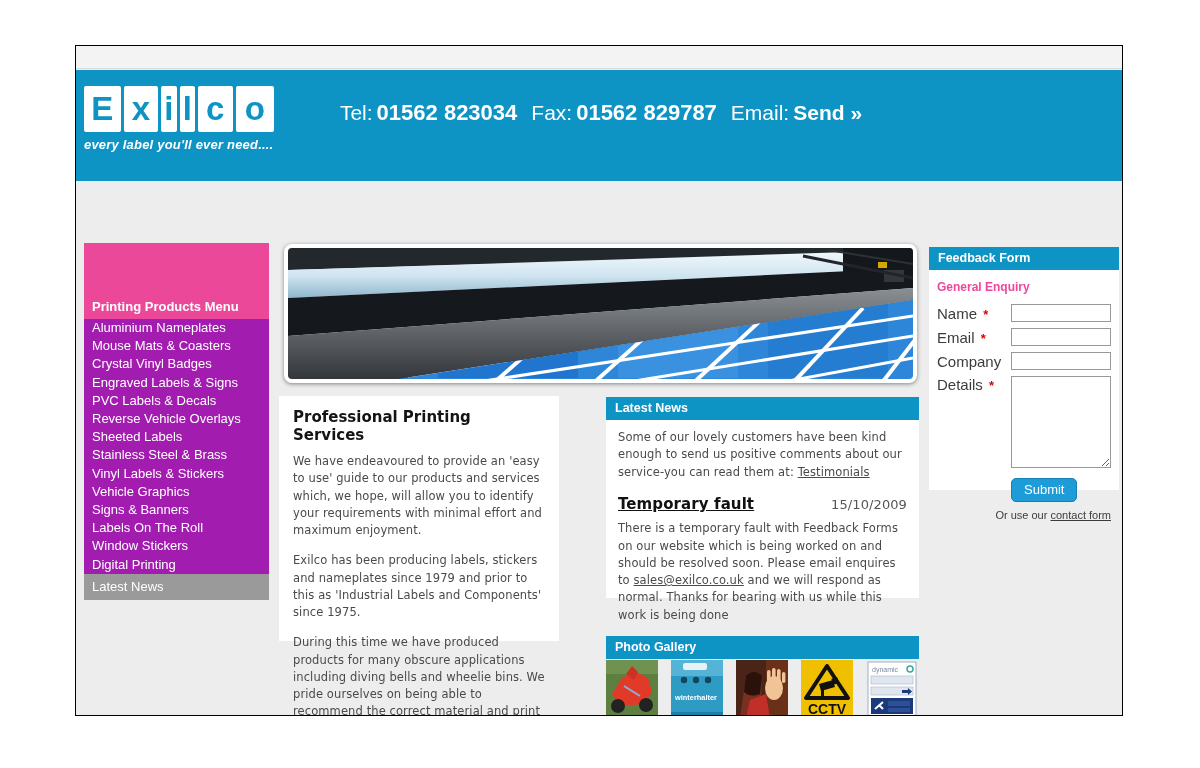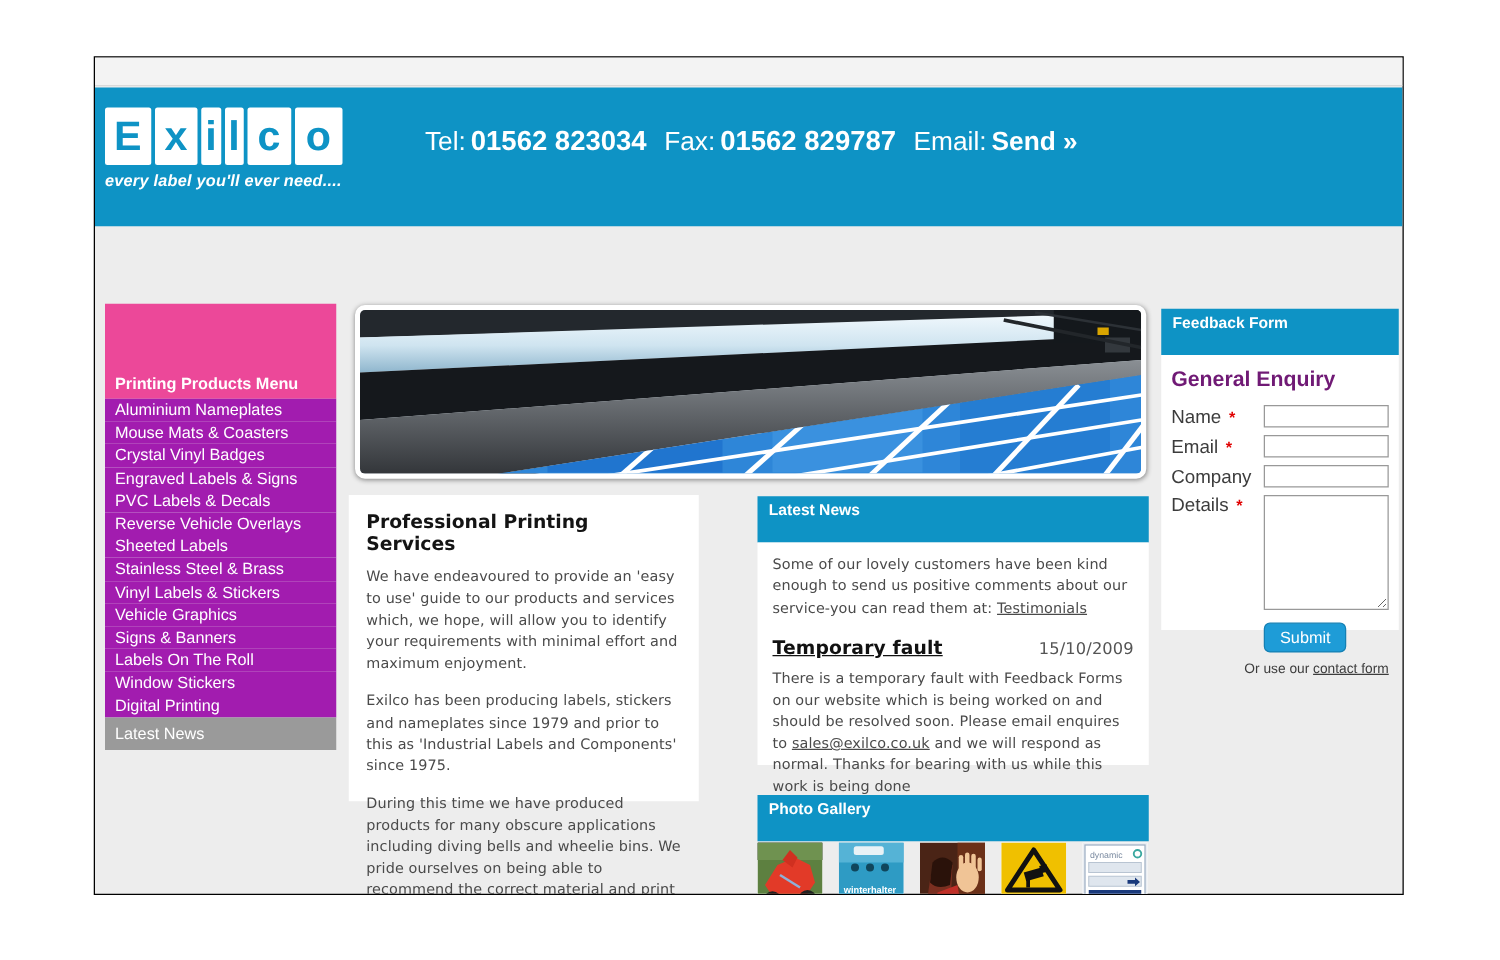--- a/index.html
+++ b/index.html
@@ -51,39 +51,39 @@
   .hero { position:absolute; left:208px; top:198px; width:633px; height:139px; background:#fff;
     border:4px solid #ffffff; border-radius:8px; box-shadow:0 1px 4px rgba(0,0,0,.45); overflow:hidden; }
 
   
   .panel-services { position:absolute; left:203px; top:350px; width:280px; height:245px; background:#ffffff; padding:12px 14px; }
   .panel-services h2 { font-size:15px; color:#141414; margin-bottom:9px; font-family:"DejaVu Sans",sans-serif; }
   .body-text { font-family:"DejaVu Sans",sans-serif; font-size:11.5px; line-height:1.5; color:#4a4a4a; letter-spacing:0.1px; }
   .panel-services p { margin-bottom:13px; }
 
   
-  .bar-blue { background:#0e93c5; color:#fff; font-weight:bold; font-size:12.5px; padding:4px 9px 19px; }
+  .bar-blue { background:#0e93c5; color:#fff; font-weight:bold; font-size:12.5px; padding:4px 9px 5px; }
 
   .panel-news { position:absolute; left:530px; top:351px; width:313px; }
   .panel-news .news-body { background:#ffffff; padding:9px 12px; height:178px; }
   .news-head-row { display:flex; justify-content:space-between; align-items:baseline; margin-top:12px; }
   .news-title { font-family:"DejaVu Sans",sans-serif; font-weight:bold; font-size:15px; color:#111; text-decoration:underline; cursor:pointer; }
   .news-date { font-family:"DejaVu Sans",sans-serif; font-size:13px; color:#555; }
   .news-body p.intro { margin-bottom:2px; }
   .news-body .article { margin-top:5px; }
   .ulink { color:#4a4a4a; text-decoration:underline; cursor:pointer; }
 
   .panel-gallery { position:absolute; left:530px; top:590px; width:313px; }
   .thumb-row { display:flex; gap:13px; margin-top:1px; }
   .thumb { width:52px; height:58px; cursor:pointer; background:#fff; }
 
   
   .panel-feedback { position:absolute; left:853px; top:201px; width:190px; }
   .feedback-body { background:#ffffff; padding:8px 8px 10px; height:220px; }
-  .fb-sub { font-weight:bold; font-size:17px; color:#701a75; margin:2px 0 10px; }
+  .fb-sub { font-weight:bold; font-size:12px; color:#ec4899; margin:2px 0 10px; }
   .fb-row { display:flex; align-items:center; margin-bottom:6px; }
   .fb-row.top { align-items:flex-start; }
   .fb-label { font-size:15px; color:#3c3c3c; flex:1; }
   .fb-req { color:#e00000; font-weight:bold; font-size:13px; margin-left:2px; }
   .fb-row input { width:100px; height:18px; border:1px solid #999; background:#fff; font-size:12px; padding:0 3px; }
   .fb-row textarea { width:100px; height:92px; border:1px solid #999; background:#fff; resize:both; font-size:12px; }
   .fb-submit { margin:4px 0 0 74px; border-radius:5px; padding:3px 12px 4px; font-size:13px; }
   .fb-alt { text-align:right; font-size:11px; font-weight:normal; color:#3c3c3c; margin-top:7px; }
   .fb-alt .ulink { color:#3c3c3c; }
 </style>

